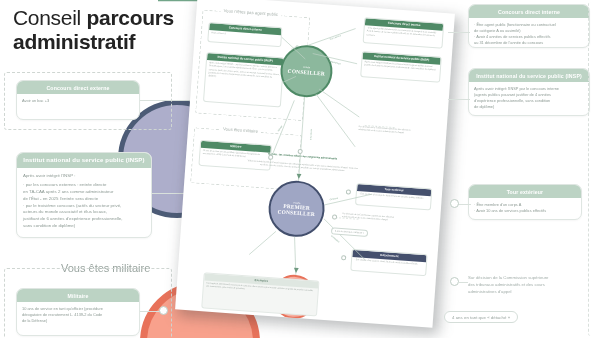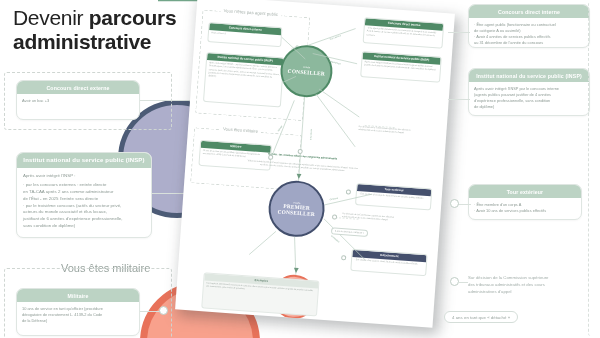--- a/index.html
+++ b/index.html
@@ -270,22 +270,22 @@
 </head>
 <body>
 
 <div id="slide">
 
   <div class="deco" id="deco-green-bracket"></div>
   <div class="deco" id="deco-blue-circle"></div>
   <div class="deco" id="deco-coral-circle"></div>
 
   <h1 id="page-title">
-    <span class="light">Devenir </span><span class="bold">parcours</span><br>
-    <span class="bold">administrative</span>
+    <span class="light">Conseil </span><span class="bold">parcours</span><br>
+    <span class="bold">administratif</span>
   </h1>
 
   <div class="dotted-frame" style="left:4px; top:72px; width:168px; height:58px;"></div>
 
   <div class="card" style="left:16px; top:80px; width:124px; height:40px;">
     <div class="card-head">Concours direct externe</div>
     <div class="card-body">
       <span class="bullet">Avoir un bac +3</span>
     </div>
   </div>

